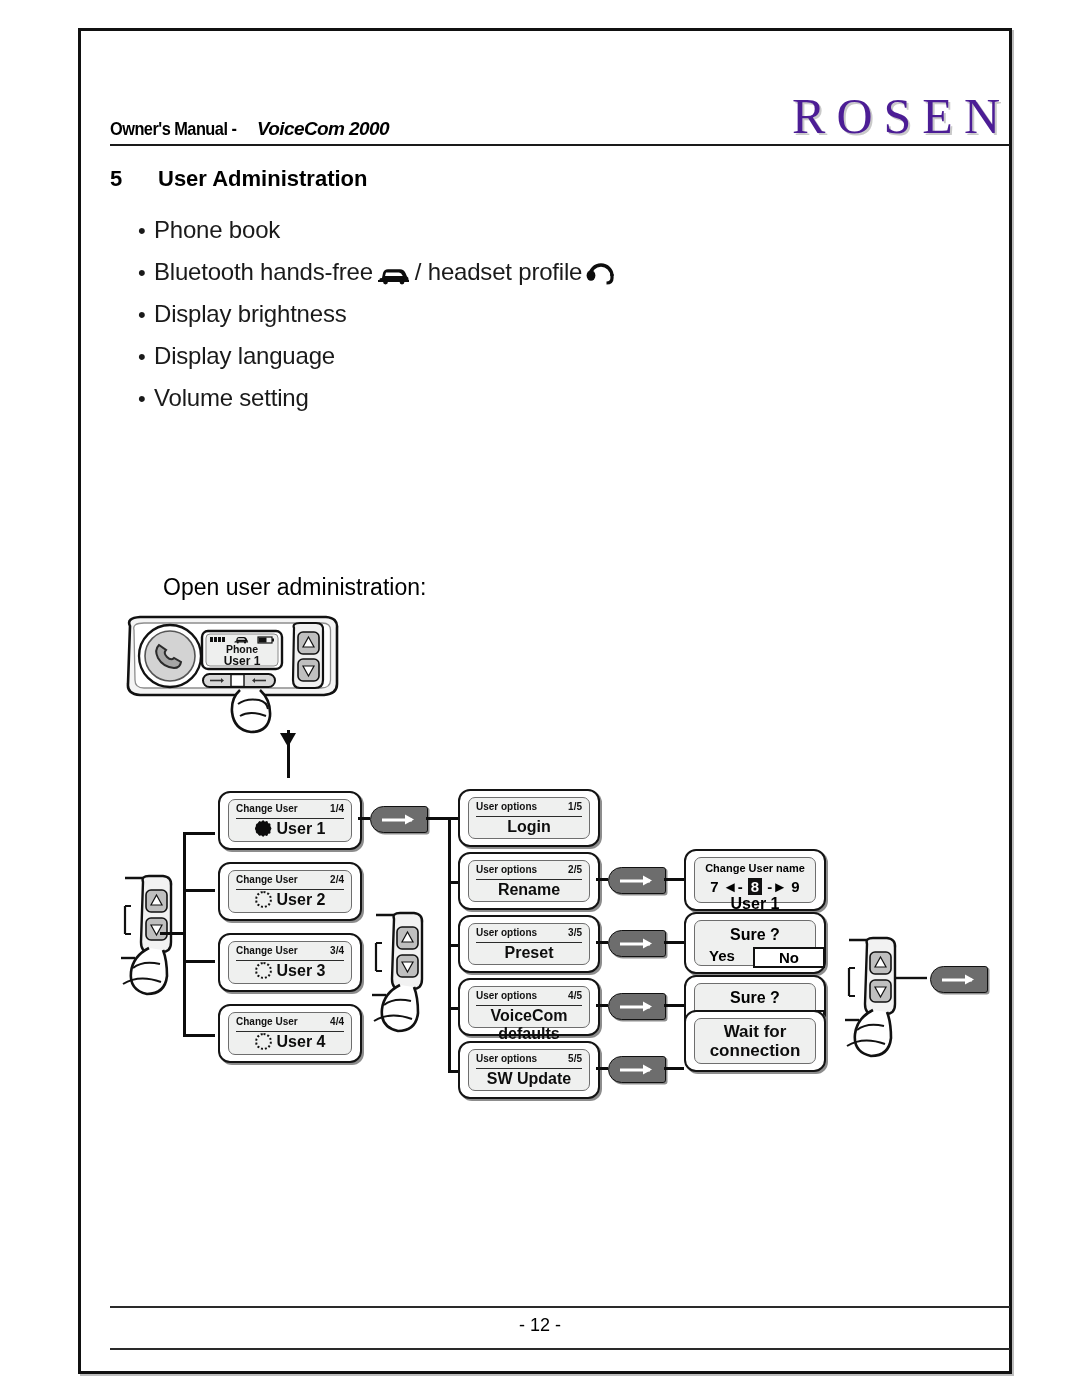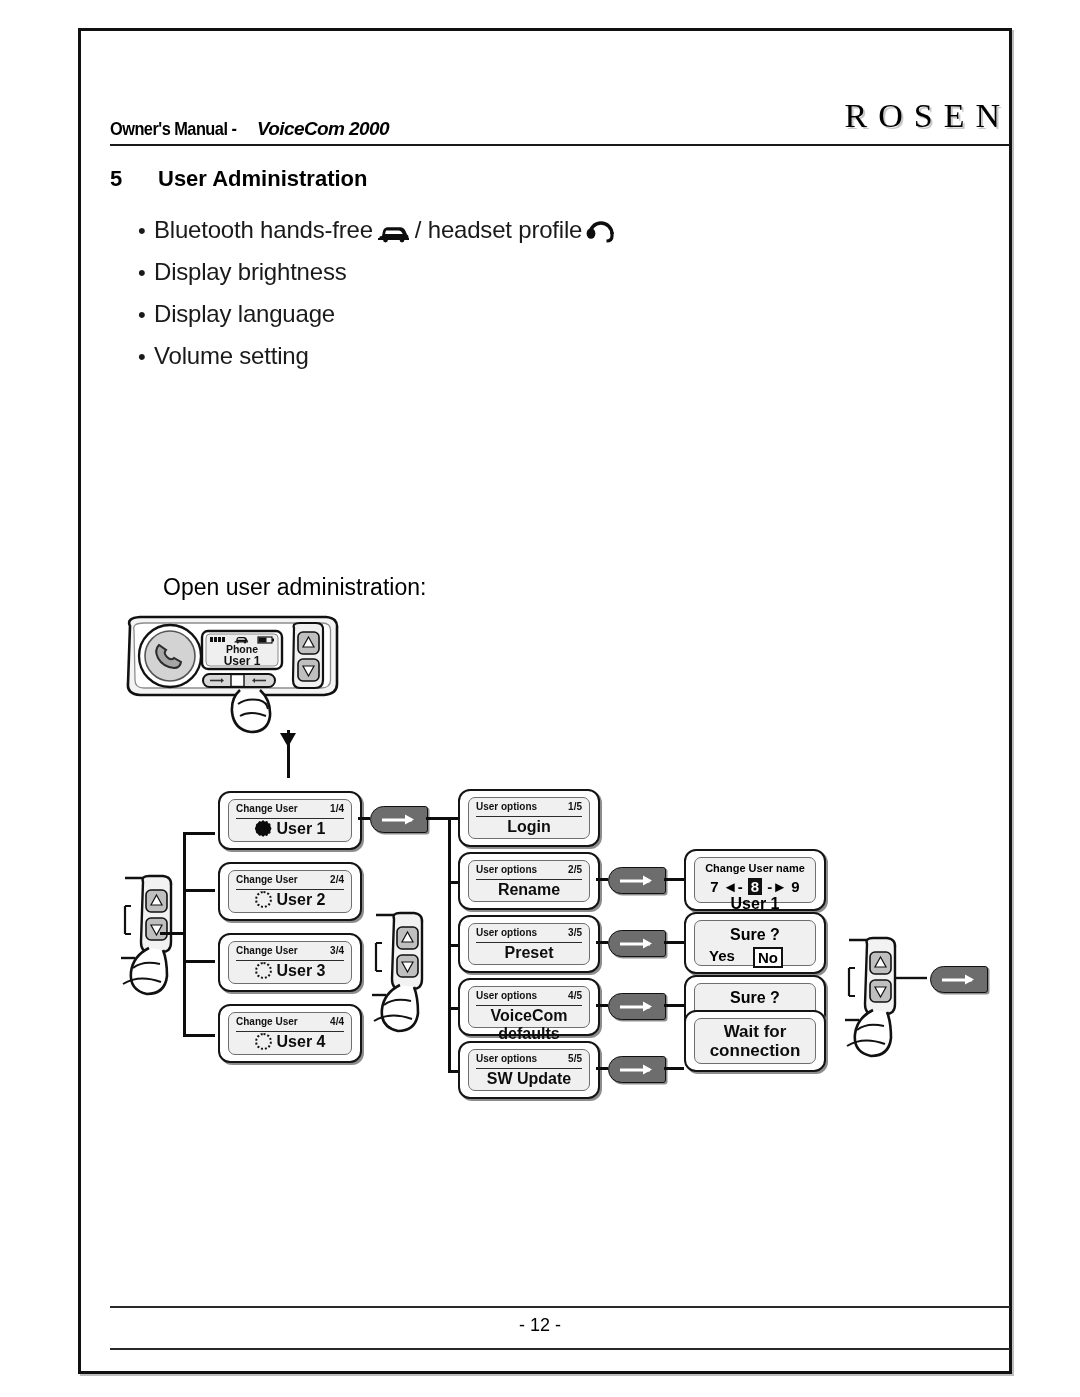--- a/index.html
+++ b/index.html
@@ -12,21 +12,21 @@
 
   
   .hdr{position:absolute;left:110px;top:100px;width:900px;height:60px;}
   .hdr-text{position:absolute;left:0;top:18px;font-size:19px;font-weight:bold;
     letter-spacing:-0.6px;white-space:nowrap;}
   .hdr-text .plain{font-weight:bold;font-stretch:condensed;transform:scaleX(.86);
     display:inline-block;transform-origin:left center;}
   .hdr-text .ital{font-style:italic;font-weight:bold;}
   .hdr-rule{position:absolute;left:0;top:44px;width:900px;height:2px;background:#1a1a1a;}
   .rosen{position:absolute;right:-1px;top:-8px;font-family:"Liberation Serif",serif;
-    font-size:34px;letter-spacing:11px;color:#000000;text-shadow:2px 2px 0 #c9c9c9;
+    font-size:50px;letter-spacing:11px;color:#4c1d95;text-shadow:2px 2px 0 #c9c9c9;
     line-height:48px;}
 
   
   .sec-no{position:absolute;left:110px;top:166px;font-size:22px;font-weight:bold;}
   .sec-title{position:absolute;left:158px;top:166px;font-size:22px;font-weight:bold;
     letter-spacing:0px;}
 
   
   .bullets{position:absolute;left:138px;top:216px;width:700px;}
   .bullet-row{position:relative;height:42px;font-size:24px;color:#1a1a1a;
@@ -65,21 +65,21 @@
   .pill .ar:after{content:"";position:absolute;right:-2px;top:-4px;
     border-left:9px solid #fff;border-top:5.5px solid transparent;border-bottom:5.5px solid transparent;}
 
   
   .ln{position:absolute;background:#0d0d0d;}
 
   
   .yn{position:absolute;left:0;right:0;top:26px;font-size:15px;font-weight:bold;}
   .yn .yes{position:absolute;left:14px;}
   .yn .no{position:absolute;left:58px;border:2px solid #111;background:#fff;
-    padding:0px 3px;}
+    padding:0px 24px;}
 
   
   .cun{position:absolute;left:0;right:0;top:20px;text-align:center;font-size:15px;font-weight:bold;}
   .cun .hl{display:inline-block;background:#111;color:#fff;padding:0 3px;margin:0 1px;}
   .cun-sub{position:absolute;left:0;right:0;top:37px;text-align:center;font-size:16px;font-weight:bold;}
 
   
   .foot-rule-top{position:absolute;left:110px;top:1306px;width:900px;height:2px;background:#2a2a2a;}
   .foot-rule-bot{position:absolute;left:110px;top:1348px;width:900px;height:2px;background:#2a2a2a;}
   .foot-num{position:absolute;left:0;right:0;top:1315px;text-align:center;font-size:18px;}
@@ -95,20 +95,23 @@
   <div class="hdr">
     <div class="hdr-text"><span class="plain">Owner's Manual - </span><span class="ital">VoiceCom 2000</span></div>
     <div class="hdr-rule"></div>
     <div class="rosen">ROSEN</div>
   </div>
 
   <div class="sec-no">5</div>
   <div class="sec-title">User Administration</div>
 
   <div class="bullets">
+    <div class="bullet-row">
+      <span class="dot">•</span><span>Phone book</span>
+    </div>
 
     <div class="bullet-row">
       <span class="dot">•</span><span>Bluetooth hands-free</span><span class="inline-icon">
         <svg width="34" height="20" viewBox="0 0 34 20">
           <path d="M5 13 L6 8 Q7 4.5 11 4.3 L23 4.3 Q27 4.5 28.5 8 L30 11.5 Q31.5 12 31.5 14 L31.5 15.5 L2.5 15.5 L2.5 14 Q2.5 13.2 5 13 Z" fill="#0d0d0d"></path>
           <rect x="1" y="15" width="31" height="2" fill="#0d0d0d"></rect>
           <circle cx="8.5" cy="17" r="2.4" fill="#0d0d0d"></circle>
           <circle cx="25" cy="17" r="2.4" fill="#0d0d0d"></circle>
           <path d="M9 7.5 L22 7.5 Q24.5 7.8 25.8 11 L8 11 Z" fill="#ffffff"></path>
         </svg>

